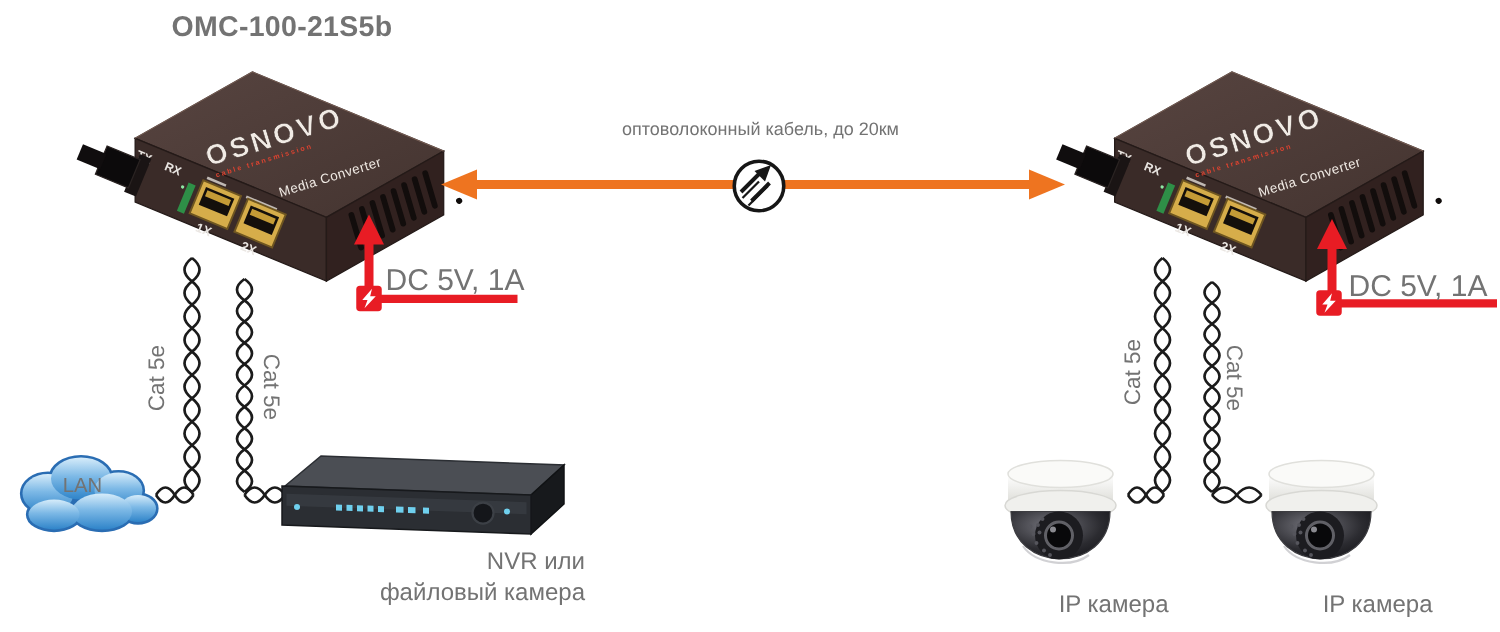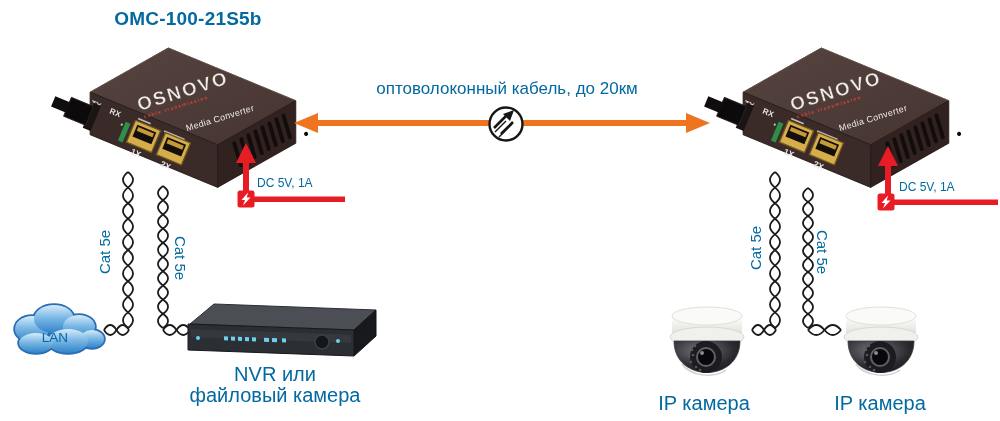--- a/index.html
+++ b/index.html
@@ -1,26 +1,26 @@
 <!DOCTYPE html>
 <html><head>
 <meta charset="utf-8">
 <style>
   html,body{margin:0;padding:0;background:#fff;}
   .stage{position:relative;width:1000px;height:421px;background:#fff;overflow:hidden;
-         font-family:"Liberation Sans",sans-serif;color:#0369a1;}
+         font-family:"Liberation Sans",sans-serif;color:#737373;}
   .abs{position:absolute;}
   .title{font-size:19px;font-weight:700;text-align:center;letter-spacing:.2px;}
-  .fiberlab{font-size:17px;text-align:center;}
-  .dclab{font-size:12px;}
+  .fiberlab{font-size:12px;text-align:center;}
+  .dclab{font-size:20px;}
   .cat5{width:60px;height:20px;font-size:15px;text-align:center;line-height:20px;}
   .rotccw{transform:rotate(-90deg);}
   .rotcw{transform:rotate(90deg);}
   .lanlab{width:60px;font-size:13.5px;text-align:center;}
-  .caption{font-size:20px;line-height:21px;text-align:center;}
+  .caption{font-size:16px;line-height:21px;text-align:right;}
   svg text{font-family:"Liberation Sans",sans-serif;}
 </style>
 </head>
 <body>
 
 <div class="stage">
 
   <svg class="abs" style="left:0;top:0" width="1000" height="421" viewBox="0 0 1000 421">
     <defs>
       <linearGradient id="gcloud" x1="0" y1="0" x2="0" y2="1">
@@ -228,21 +228,21 @@
   <div class="abs fiberlab" style="left:352px;top:79px;width:310px">оптоволоконный кабель, до 20км</div>
 
   <div class="abs dclab" style="left:257px;top:176px">DC 5V, 1A</div>
   <div class="abs dclab" style="left:899px;top:180px">DC 5V, 1A</div>
 
   <div class="abs cat5 rotccw" style="left:75px;top:242px">Cat 5e</div>
   <div class="abs cat5 rotcw" style="left:150px;top:248px">Cat 5e</div>
   <div class="abs cat5 rotccw" style="left:726px;top:238px">Cat 5e</div>
   <div class="abs cat5 rotcw" style="left:792px;top:242px">Cat 5e</div>
 
-  <div class="abs lanlab" style="left:25px;top:330px">LAN</div>
+  <div class="abs lanlab" style="left:25px;top:316px">LAN</div>
 
   <div class="abs caption" style="left:160px;top:364px;width:230px">
     <div>NVR или</div>
     <div>файловый камера</div>
   </div>
 
   <div class="abs caption" style="left:629px;top:393px;width:150px">IP камера</div>
   <div class="abs caption" style="left:805px;top:393px;width:150px">IP камера</div>
 </div>
 

